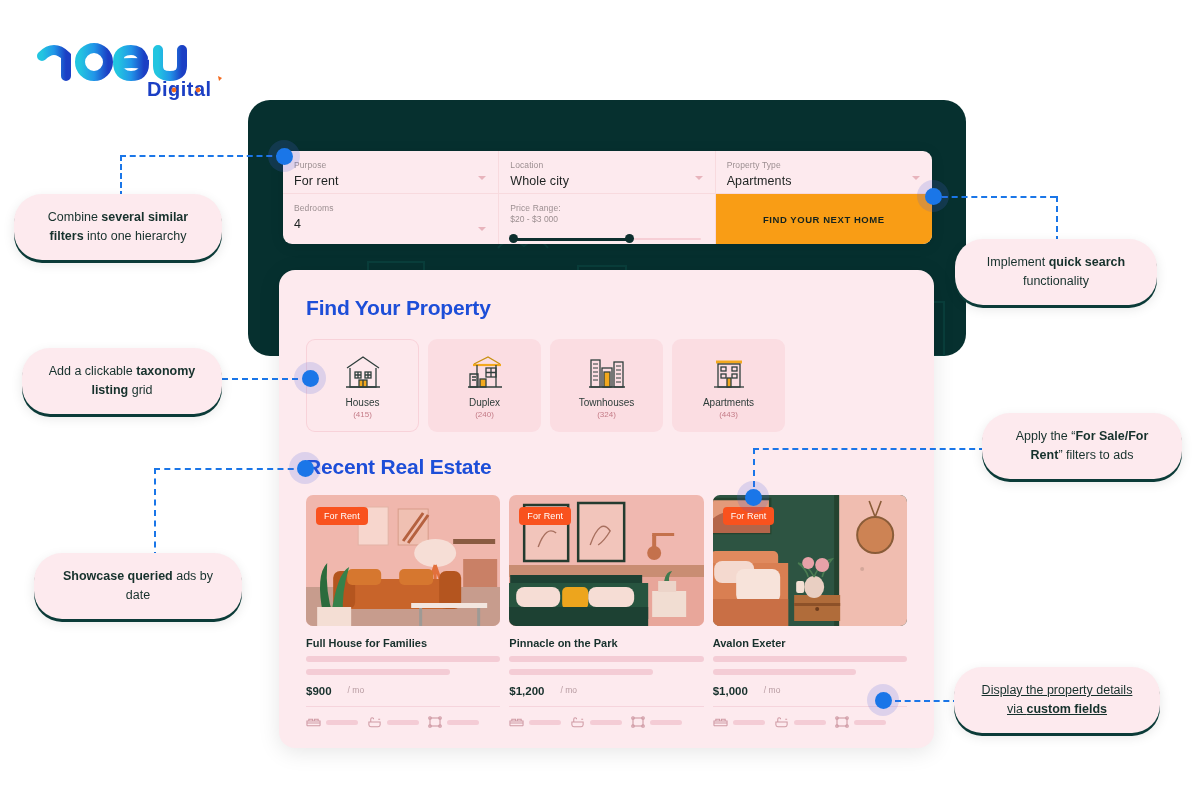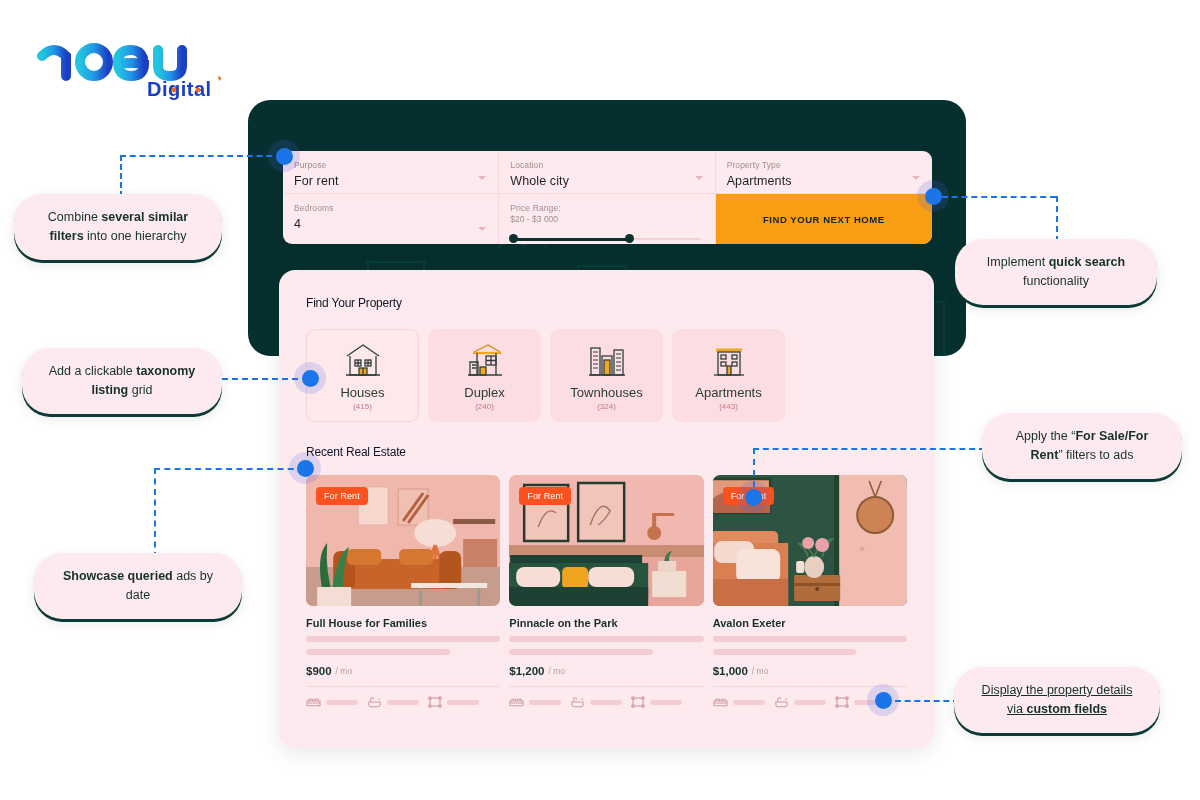--- a/index.html
+++ b/index.html
@@ -81,44 +81,44 @@
   #content-card {
     position: absolute;
     left: 279px; top: 270px;
     width: 655px; height: 478px;
     background: #fdeaee;
     border-radius: 16px;
     padding: 26px 27px 0 27px;
     box-shadow: 0 4px 22px rgba(0,0,0,.10);
   }
   .section-title {
-    font-size: 12px;
-    font-weight: normal;
-    color: #0f172a;
+    font-size: 21px;
+    font-weight: bold;
+    color: #1d4ed8;
     letter-spacing: -.2px;
   }
 
   
   #taxonomy-grid {
     margin-top: 19px;
     display: grid;
     grid-template-columns: repeat(5, 1fr);
     gap: 9px;
   }
   .tax-card {
     background: #fbdde2;
     border-radius: 9px;
     height: 93px;
     display: flex; flex-direction: column;
     align-items: center; justify-content: center;
     cursor: pointer;
   }
   .tax-card.active { background: #fde8ec; box-shadow: inset 0 0 0 1px #f8d2d9; }
   .tax-icon { height: 38px; display: flex; align-items: flex-end; }
-  .tax-label { font-size: 13px; color: #2c3c39; margin-top: 7px; }
+  .tax-label { font-size: 10px; color: #2c3c39; margin-top: 7px; }
   .tax-count { font-size: 8px; color: #c47b87; margin-top: 2px; }
 
   
   #recent-title { margin-top: 23px; }
   #listings {
     margin-top: 16px;
     display: grid;
     grid-template-columns: repeat(3, 1fr);
     gap: 9px;
   }
@@ -135,21 +135,21 @@
     background: #f9521e;
     color: #fff;
     font-size: 9px;
     padding: 4px 8px 4px 8px;
     border-radius: 4px;
     letter-spacing: .1px;
   }
   .l-title { font-size: 11px; font-weight: bold; color: #17302c; margin-top: 11px; }
   .skel { height: 6px; border-radius: 3px; background: #f4ccd5; margin-top: 7px; }
   .skel.short { width: 74%; }
-  .price-row { margin-top: 10px; display: flex; align-items: center; gap: 4px; }
+  .price-row { margin-top: 10px; display: flex; align-items: flex-start; gap: 16px; }
   .price-main { font-size: 11.5px; font-weight: bold; color: #17302c; }
   .price-unit { font-size: 8.5px; color: #b79ba1; }
   .divider { height: 1px; background: #f6d4dc; margin-top: 9px; }
   .meta-row { margin-top: 9px; display: flex; gap: 9px; align-items: center; }
   .meta { display: flex; align-items: center; gap: 5px; }
   .meta-bar { width: 32px; height: 5px; border-radius: 3px; background: #f4ccd5; }
 
   
   .callout {
     position: absolute;

